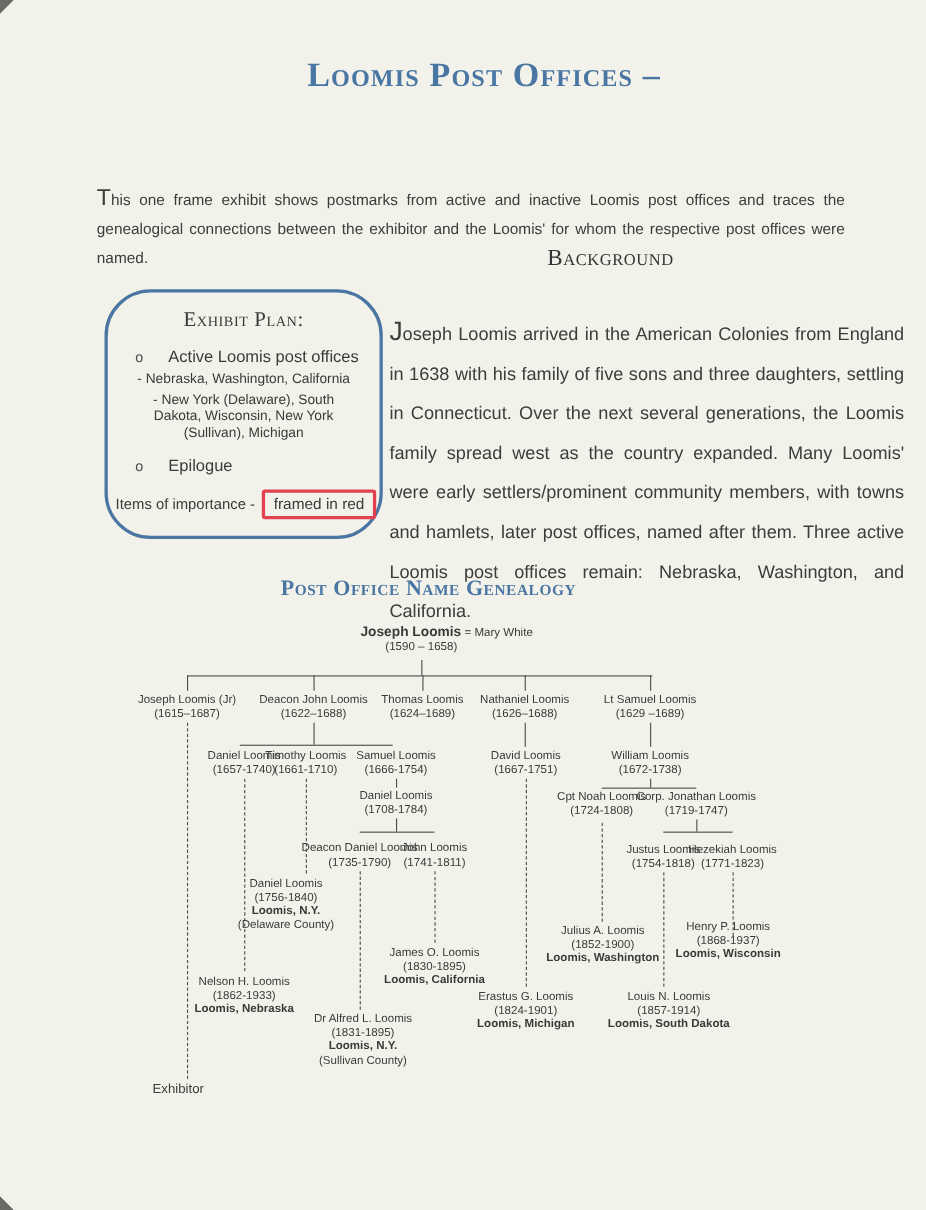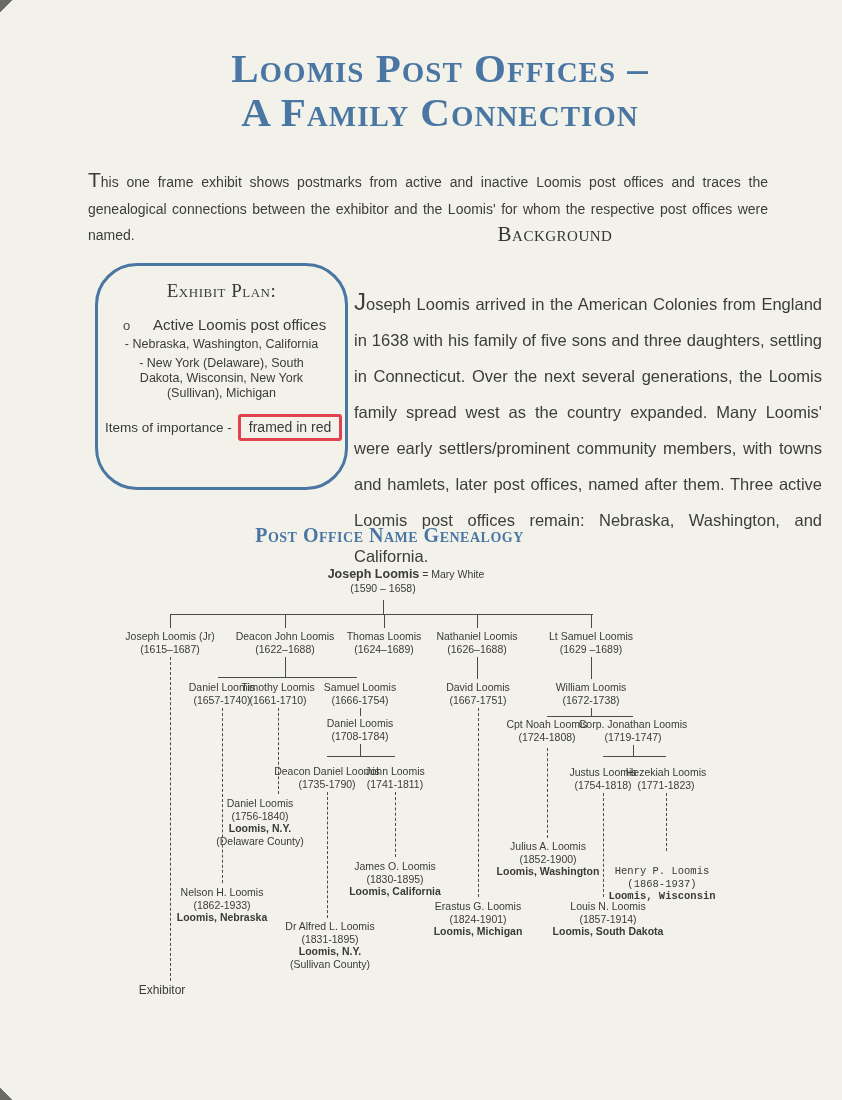--- a/index.html
+++ b/index.html
@@ -11,21 +11,21 @@
     --accent:#4a76a3; --red:#e2414f; --ink:#3d3d3d; --line:#4a4a4a;
   }
   .corner { position:absolute; width:13px; height:13px; }
   .corner.tl { top:0; left:0; background:linear-gradient(135deg,#6a6a66 0 46%,transparent 50%); }
   .corner.bl { bottom:0; left:0; background:linear-gradient(45deg,#6a6a66 0 46%,transparent 50%); }
 
   .sc { font-family:"Liberation Serif", serif; font-variant:small-caps; }
 
   .title {
     position:absolute; top:46px; left:38px; width:804px; text-align:center;
-    font-weight:bold; font-size:41px; line-height:44px;
+    font-weight:bold; font-size:31px; line-height:44px;
     color:var(--accent); letter-spacing:1px;
   }
   .intro {
     position:absolute; top:153px; left:88px; width:680px;
     font-size:14px; line-height:26.5px; text-align:justify; color:#3c3c3c;
   }
   .intro::first-letter { font-size:21px; }
   .bg-head {
     position:absolute; top:222px; left:340px; width:430px; text-align:center;
     font-size:21px; color:#343434; letter-spacing:0.5px;
@@ -69,38 +69,40 @@
   .tl.v.dash { border-left-style:dashed; }
 </style>
 </head>
 <body style="background: rgb(243, 242, 234);">
 
 <div class="corner tl"></div>
 <div class="corner bl"></div>
 
 <div class="title sc">
   <div>Loomis Post Offices –</div>
-  <div>A Family Connection</div>
 </div>
 
 <p class="intro">This one frame exhibit shows postmarks from active and inactive Loomis post offices and traces the genealogical connections between the exhibitor and the Loomis' for whom the respective post offices were named.</p>
 
 <div class="bg-head sc">Background</div>
 <p class="bg-par">Joseph Loomis arrived in the American Colonies from England in 1638 with his family of five sons and three daughters, settling in Connecticut. Over the next several generations, the Loomis family spread west as the country expanded. Many Loomis' were early settlers/prominent community members, with towns and hamlets, later post offices, named after them. Three active Loomis post offices remain: Nebraska, Washington, and California.</p>
 
 <div class="plan-box">
   <div class="plan-head sc">Exhibit Plan:</div>
 
   <div class="plan-item">
     <span class="marker">o</span><span>Active Loomis post offices</span>
   </div>
   <div class="plan-sub">- Nebraska, Washington, California</div>
 
   <div class="plan-sub">- New York (Delaware), South Dakota, Wisconsin, New York (Sullivan), Michigan</div>
 
+  <div class="plan-item">
+    <span class="marker">o</span><span>Epilogue</span>
+  </div>
 
   <div class="plan-note">
     <span>Items of importance -</span><span class="red-box">framed in red</span>
   </div>
 </div>
 
 <div class="gen-head sc">Post Office Name Genealogy</div>
 
 <div class="tree">
     <div class="tnode" style="left: 406px; top: 8px;">
@@ -181,21 +183,21 @@
       <div>Daniel Loomis</div>
       <div>(1756-1840)</div>
       <div class="b">Loomis, N.Y.</div>
       <div>(Delaware County)</div>
     </div>
     <div class="tnode" style="left: 548px; top: 280px;">
       <div>Julius A. Loomis</div>
       <div>(1852-1900)</div>
       <div class="b">Loomis, Washington</div>
     </div>
-    <div class="tnode" style="left: 662px; top: 305px; font-family: Liberation Mono, monospace;">
+    <div class="tnode" style="left: 662px; top: 276px;">
       <div>Henry P. Loomis</div>
       <div>(1868-1937)</div>
       <div class="b">Loomis, Wisconsin</div>
     </div>
     <div class="tnode" style="left: 395px; top: 300px;">
       <div>James O. Loomis</div>
       <div>(1830-1895)</div>
       <div class="b">Loomis, California</div>
     </div>
     <div class="tnode" style="left: 222px; top: 326px;">

